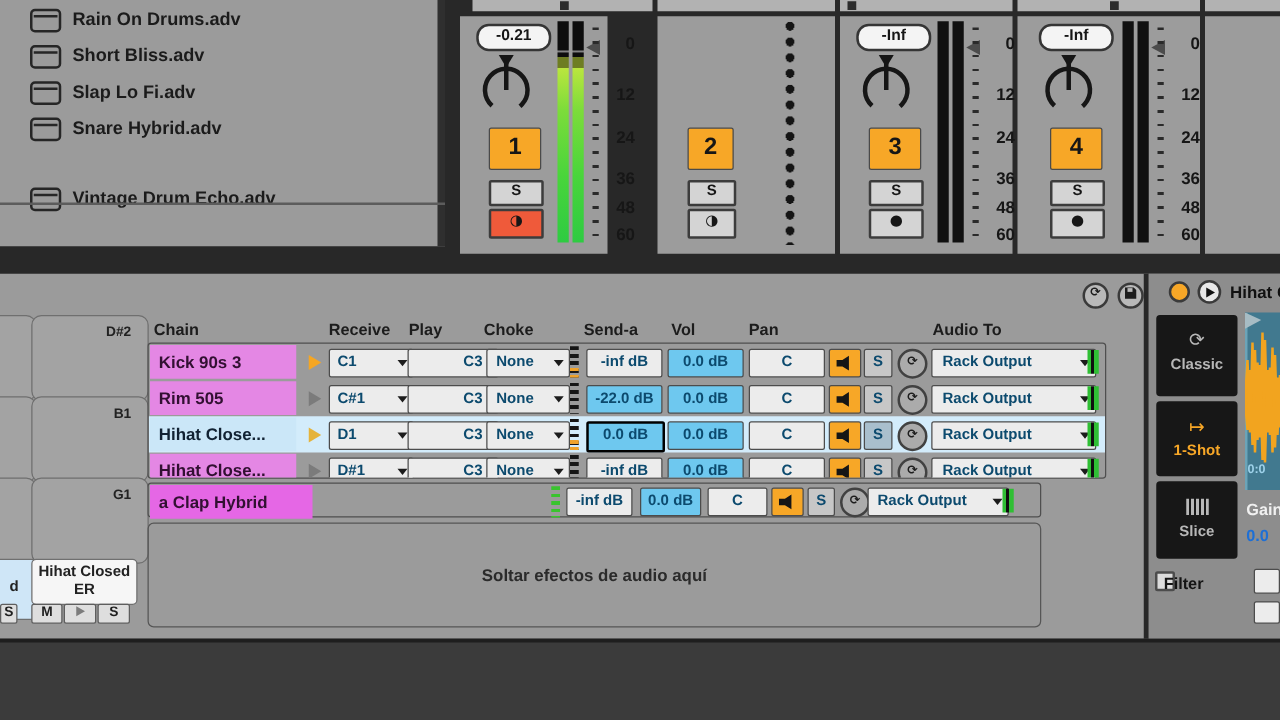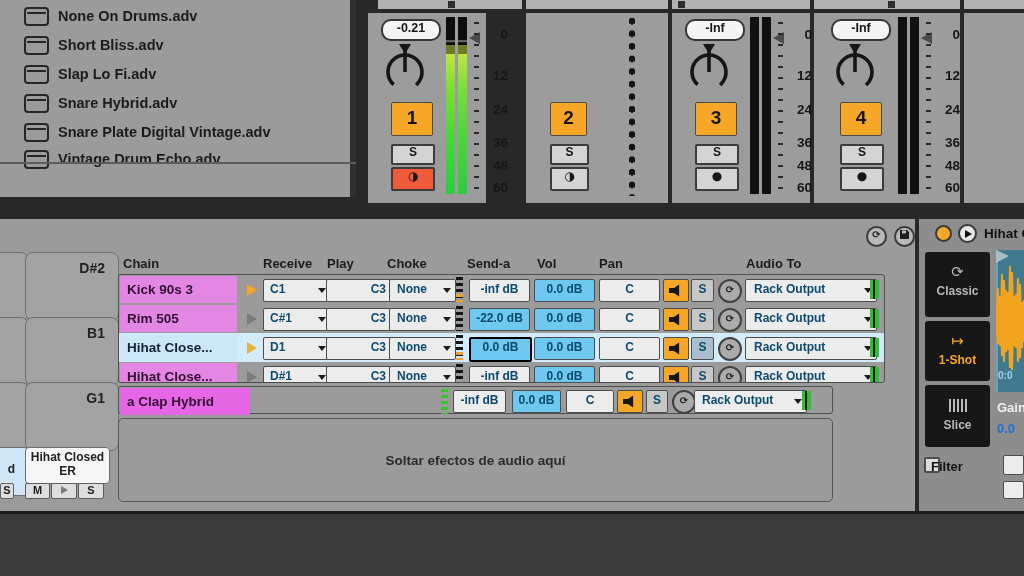--- a/index.html
+++ b/index.html
@@ -37,21 +37,21 @@
   .armbtn{position:absolute;left:23px;top:154px;width:40px;height:20px;background:#d4d4d4;border:2px solid #3c3c3c;
         border-radius:2px;font-family:"DejaVu Sans",sans-serif;font-size:12px;color:#161616;text-align:center;line-height:15px;}
   .armbtn.on{background:#ef5a3a;}
   .dots{position:absolute;left:101px;top:3px;width:10px;height:180px;
         background:repeating-radial-gradient(circle at 5px 5px,#141414 0 3.4px,transparent 3.5px 10px) 0 0/10px 12.6px;}
   
   #panel{left:0;top:219px;width:1024px;height:292px;background:#9b9b9b;}
   .circicon{position:absolute;width:17px;height:17px;border:2px solid #3a3a3a;border-radius:50%;background:#b9b9b9;
             text-align:center;font-family:"DejaVu Sans",sans-serif;font-size:10px;line-height:14px;color:#1d1d1d;font-weight:bold;}
   .pad{position:absolute;background:#a3a3a3;border:1px solid #6f6f6f;border-radius:8px;
-       font-size:14px;font-weight:bold;color:#222;text-align:right;padding:7px 13px 0 0;}
+       font-size:11px;font-weight:bold;color:#222;text-align:right;padding:7px 13px 0 0;}
   .padbtn{position:absolute;height:14px;background:#dedede;border:1px solid #5e5e5e;border-radius:2px;
           font-size:11px;font-weight:bold;color:#1e1e1e;text-align:center;line-height:12px;}
   .chead{position:absolute;top:37px;font-size:13px;font-weight:bold;color:#1c1c1c;}
   #chainlist{left:118px;top:55px;width:767px;height:109px;border:1px solid #4f4f4f;border-radius:3px;overflow:hidden;background:#9b9b9b;}
   .crow{position:absolute;left:0;width:100%;height:29px;}
   .crow.sel{background:#d3ecfb;}
   .cname{position:absolute;left:1px;top:1px;width:117px;height:27px;background:#e487e4;font-size:13.5px;font-weight:bold;
          color:#321032;line-height:27px;padding-left:7px;white-space:nowrap;overflow:hidden;box-sizing:border-box;}
   .crow.sel .cname{background:#cbe7f8;color:#123;}
   .ptri{position:absolute;left:128px;top:9px;width:0;height:0;border-top:6px solid transparent;
@@ -96,37 +96,33 @@
   #bottombar{left:0;top:511px;width:1024px;height:65px;background:#3b3b3b;border-top:3px solid #1e1e1e;}
 </style>
 </head>
 <body>
 
 <div id="screen">
 
   <div id="browser" class="abs">
     <div class="bitem" style="top:4px">
         <span class="bicon"></span>
-        <span class="blabel">None On Drums.adv</span>
+        <span class="blabel">Rain On Drums.adv</span>
       </div>
     <div class="bitem" style="top:62px">
         <span class="bicon"></span>
         <span class="blabel">Slap Lo Fi.adv</span>
       </div>
     <div class="bitem" style="top:33px">
         <span class="bicon"></span>
         <span class="blabel">Short Bliss.adv</span>
       </div>
     <div class="bitem" style="top:91px">
         <span class="bicon"></span>
         <span class="blabel">Snare Hybrid.adv</span>
-      </div>
-    <div class="bitem" style="top:120px">
-        <span class="bicon"></span>
-        <span class="blabel">Snare Plate Digital Vintage.adv</span>
       </div>
     <div class="bitem" style="top:147px">
         <span class="bicon"></span>
         <span class="blabel">Vintage Drum Echo.adv</span>
       </div>
     <div id="bsep" class="abs"></div>
   </div>
 
   <div class="abs stripcap" style="left:378px;width:144px">
       <span class="capmark" style="left:70px"></span>

